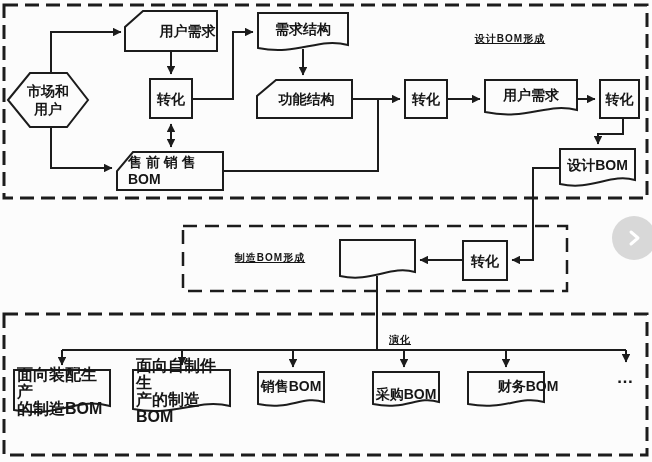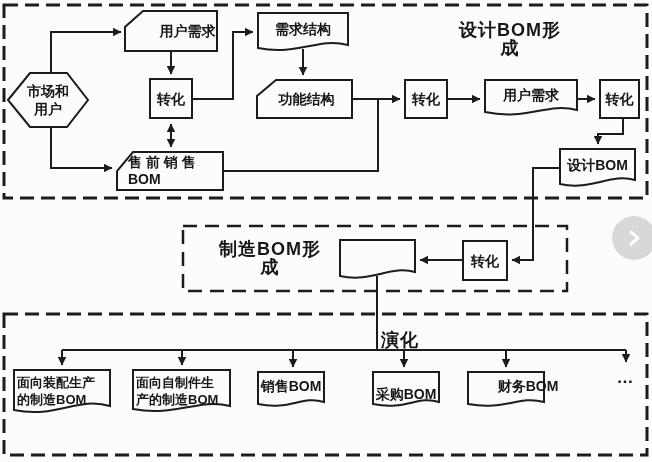--- a/index.html
+++ b/index.html
@@ -7,22 +7,22 @@
     position:relative;width:652px;height:462px;overflow:hidden;
     background:#fcfcfc;font-family:"Liberation Sans",sans-serif;
   }
   #diagram-svg{position:absolute;left:0;top:0;}
   .lbl{
     position:absolute;display:flex;align-items:center;justify-content:center;
     font-weight:bold;color:#161616;white-space:pre-line;text-align:center;
     font-size:14px;line-height:18px;pointer-events:none;
   }
   .lbl.left{justify-content:flex-start;text-align:left;line-height:17px;}
-  .lbl.sm{font-size:13px;line-height:17px;}
-  .lbl.section{font-size:18px;letter-spacing:1px;}
+  .lbl.sm{font-size:16px;line-height:17px;}
+  .lbl.section{font-size:10px;letter-spacing:1px;text-decoration:underline;}
   .lbl.big{font-size:17px;}
   #nav-next{
     position:absolute;left:612px;top:216px;width:44px;height:44px;border-radius:50%;
     background:#d8d8d8;display:flex;align-items:center;justify-content:center;
     cursor:pointer;border:none;padding:0;
   }
 </style>
 </head>
 <body>
 

